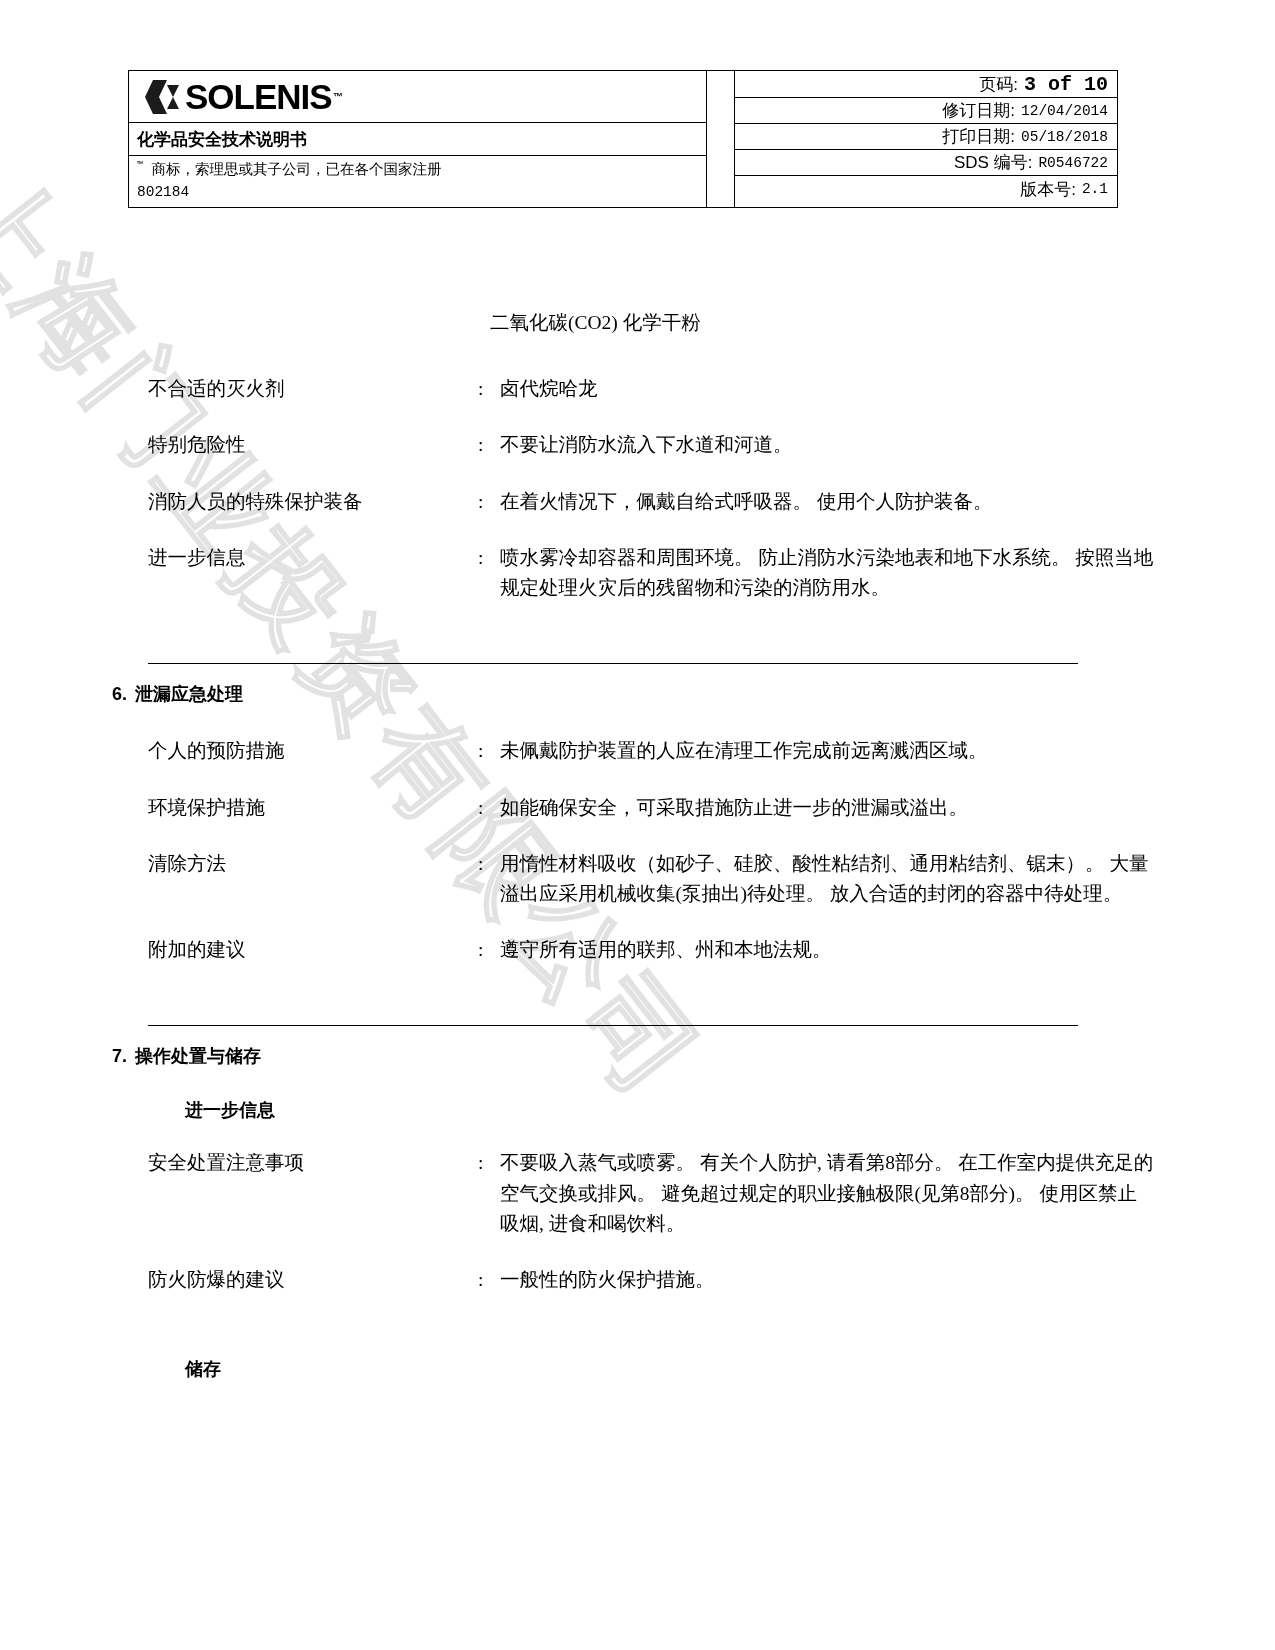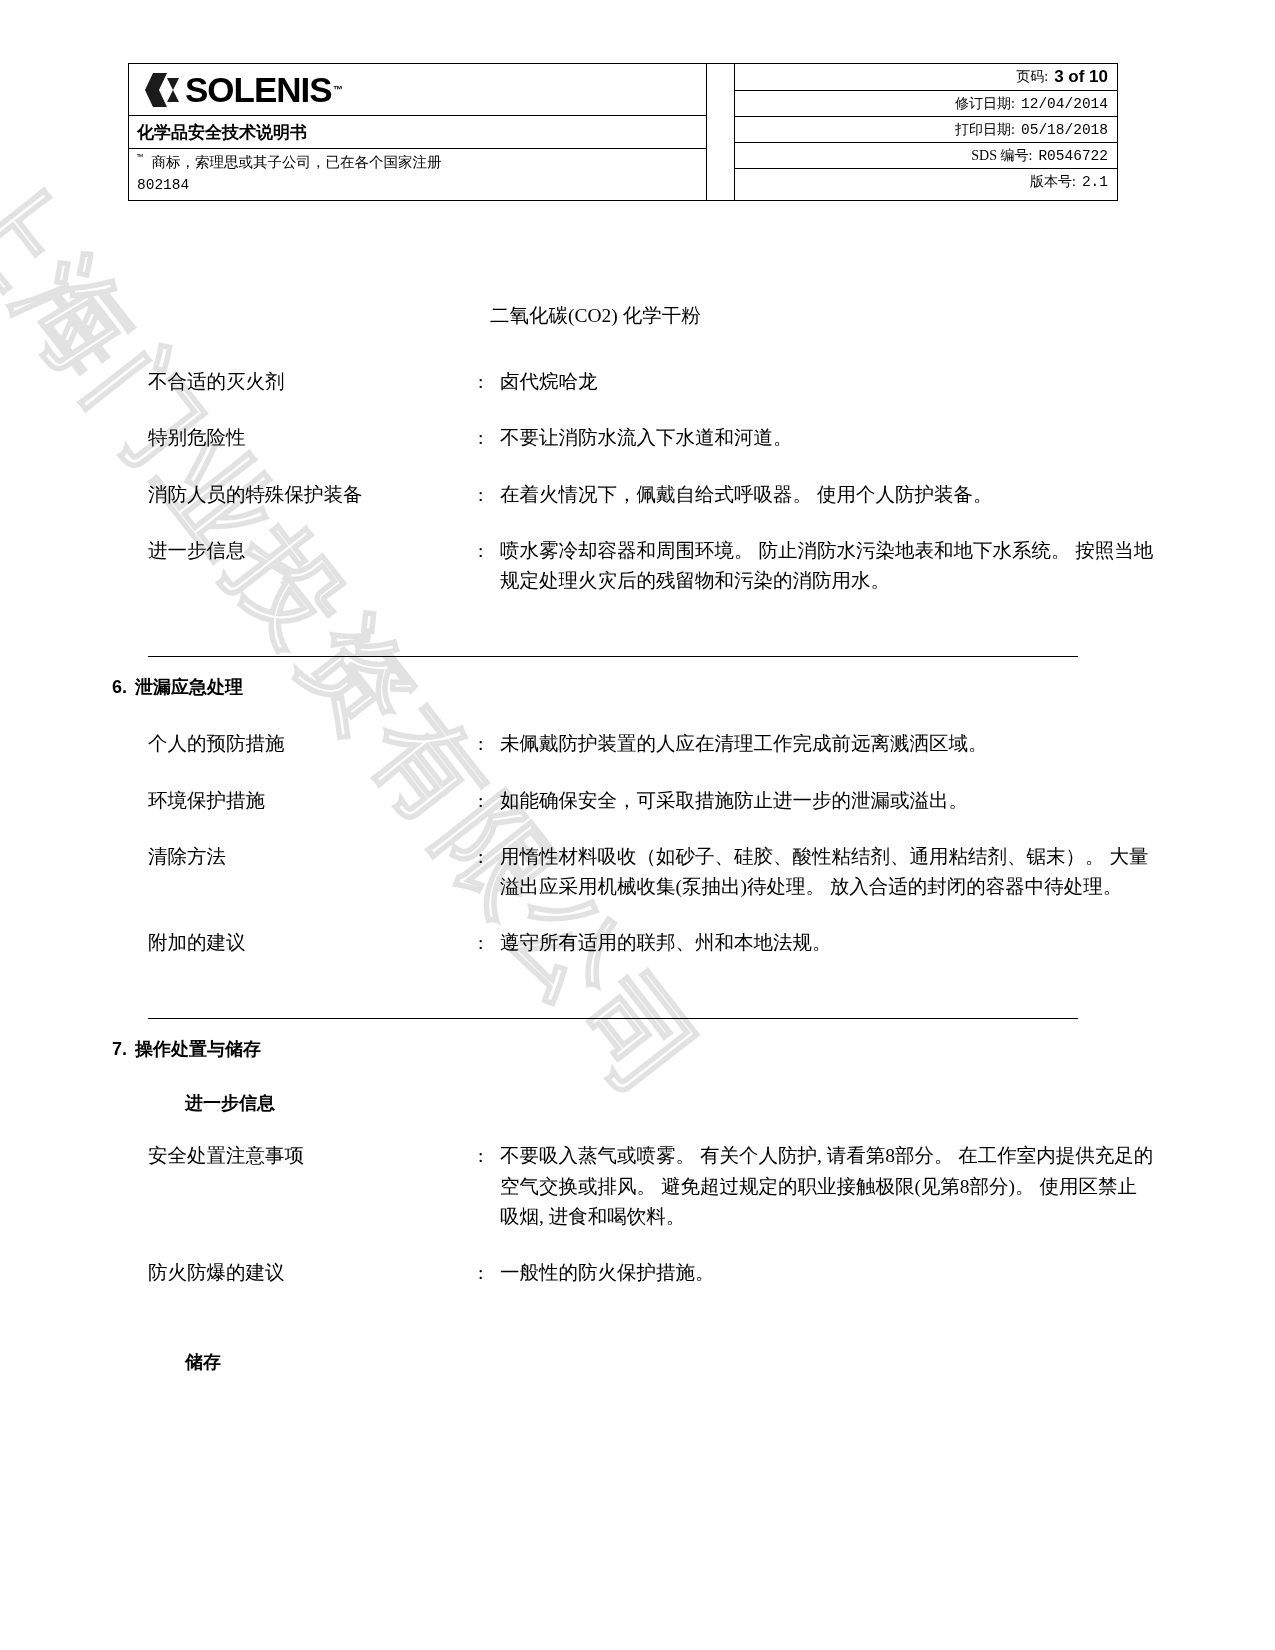--- a/index.html
+++ b/index.html
@@ -34,21 +34,21 @@
     -webkit-text-stroke: 2px #e2e2e2;
     font-size: 108px;
     letter-spacing: 6px;
     white-space: nowrap;
     transform-origin: left top;
   }
 
   
   .page {
     position: absolute;
-    left: 0; top: 1px;
+    left: 0; top: 8px;
     width: 1275px;
     height: 1230px;
     z-index: 2;
   }
 
   
   .header {
     position: absolute;
     left: 128px;
     top: 62px;
@@ -131,23 +131,23 @@
     justify-content: flex-end;
     padding-right: 9px;
     box-sizing: border-box;
     font-family: "Liberation Mono", monospace;
     font-size: 14.5px;
   }
   .hdr-right .hr-row.first {
     height: 27px;
   }
   .hdr-right .hr-row.last { border-bottom: none; }
-  .hr-row .lbl { font-family: Liberation Serif, serif; font-size: 14px; }
+  .hr-row .lbl { font-family: Liberation Sans, sans-serif; font-size: 17px; }
   .hr-row .val { margin-left: 6px; }
-  .hr-row .val.big { font-family: Liberation Sans, sans-serif; font-weight: bold; font-size: 17px; }
+  .hr-row .val.big { font-family: Liberation Mono, monospace; font-weight: bold; font-size: 20px; }
 
   
   .content {
     position: absolute;
     left: 0;
     top: 300px;
     width: 1275px;
   }
   .row {
     display: flex;

